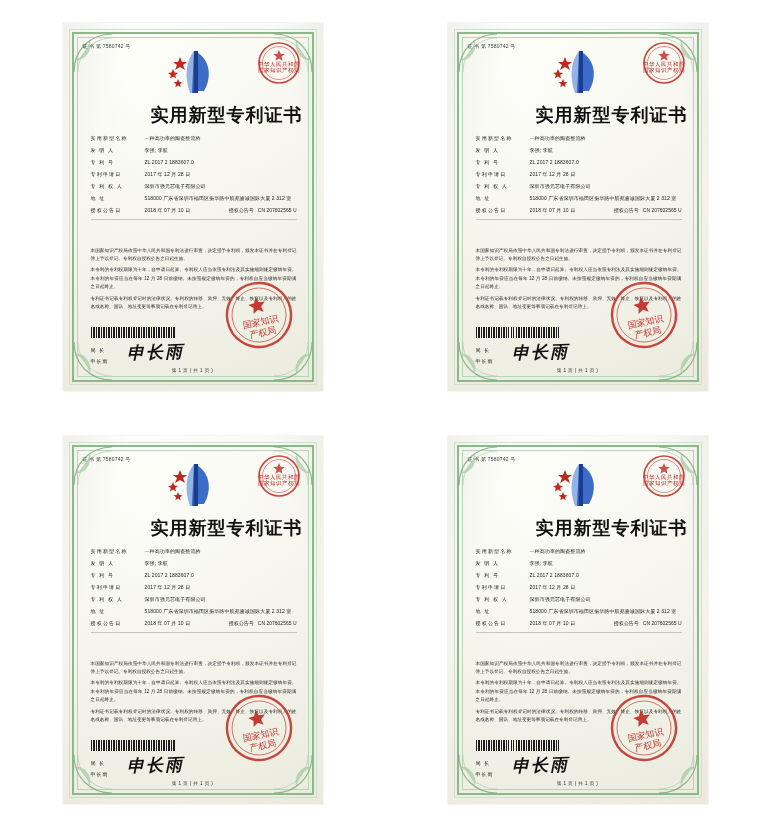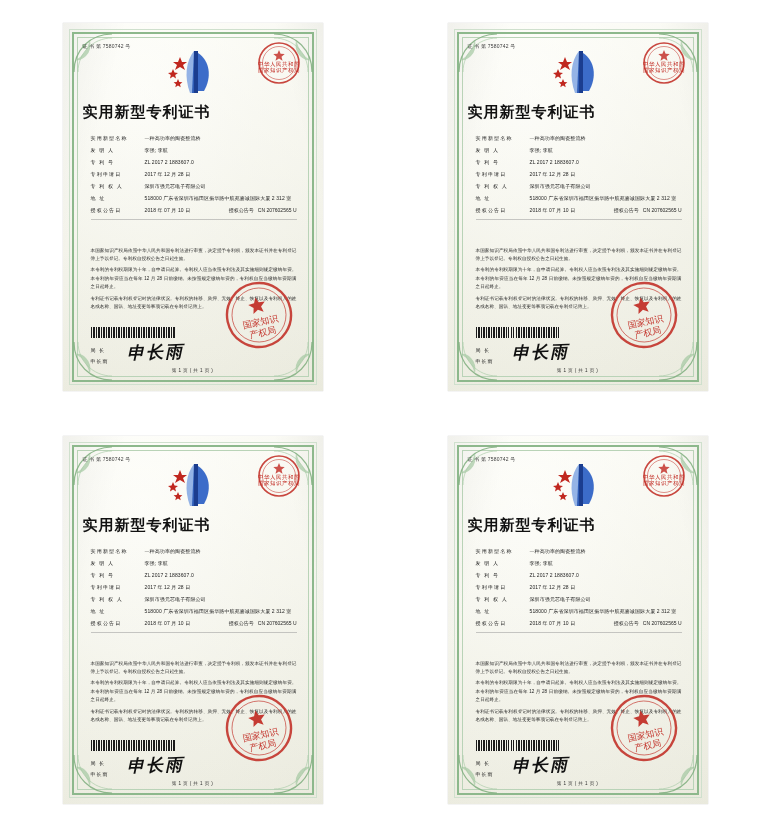--- a/index.html
+++ b/index.html
@@ -94,23 +94,23 @@
     top: 8px;
     transform: translateX(-50%);
     width: 58px;
     height: 56px;
   }
   .title {
     position: absolute;
     left: 0;
     right: 0;
     top: 64px;
-    text-align: left;
+    text-align: right;
     font-family: Liberation Mono, monospace;
-    font-size: 15px;
+    font-size: 18px;
     font-weight: bold;
     letter-spacing: 1px;
     color: #111;
   }
   .fields {
     position: absolute;
     left: 8px;
     right: 6px;
     top: 94px;
     font-size: 5px;

